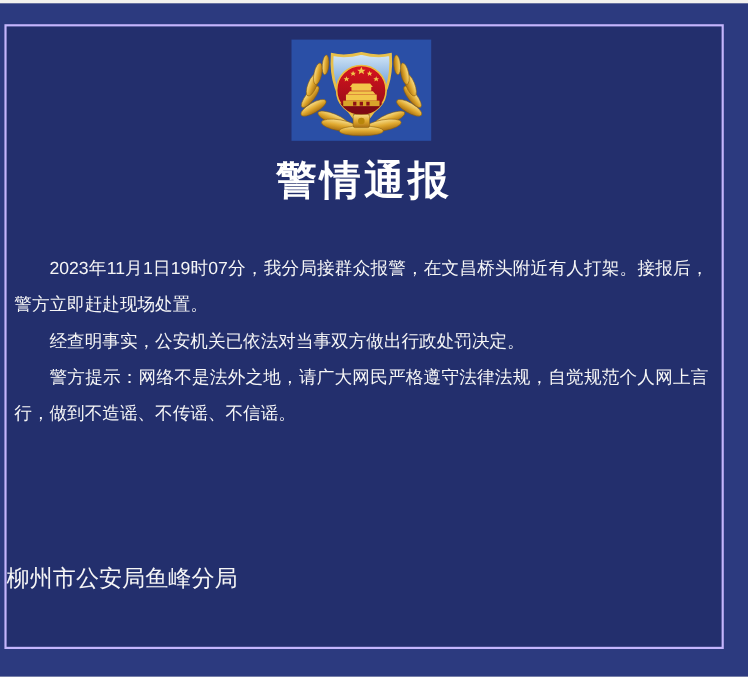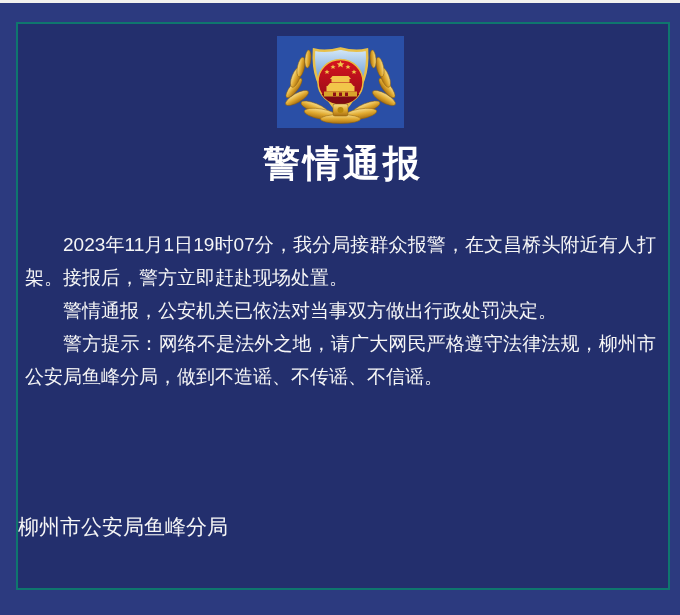--- a/index.html
+++ b/index.html
@@ -8,42 +8,42 @@
     position:relative;
     width:680px;height:615px;
     background:#2c3a7f;
     overflow:hidden;
   }
   .top-strip{
     position:absolute;top:0;left:0;width:680px;height:3px;
     background:#f2f1ee;
   }
   .frame{
-    position:absolute;left:16px;top:22px;width:654px;height:568px;
+    position:absolute;left:4px;top:22px;width:654px;height:568px;
     box-sizing:border-box;
-    border:2px solid #0f766e;
+    border:2px solid #c4b5fd;
     background:#232f6d;
   }
   .badge-wrap{
     position:absolute;top:12px;left:50%;margin-left:-66px;
     width:127px;height:92px;
     background:#2a4fa6;
   }
   .title{
     position:absolute;top:118px;left:0;right:0;
     text-align:center;
     color:#ffffff;
     font-size:37px;font-weight:bold;letter-spacing:3px;
     line-height:44px;
   }
   .body-text{
     position:absolute;top:204px;left:0;right:0;
     padding:0 12px 0 7px;
     color:#f6f6f6;
-    font-size:19px;line-height:33px;
+    font-size:16px;line-height:33px;
     text-align:justify;
   }
   .body-text p{margin:0;text-indent:2em;}
   .signature{
     position:absolute;top:484px;right:10px;left:0;
     text-align:left;
     color:#f6f6f6;
     font-size:21px;line-height:38px;
   }
 </style>
@@ -124,22 +124,22 @@
           <rect x="56" y="68" width="15" height="12" rx="2"></rect>
         </g>
         <circle cx="63.5" cy="74" r="3" fill="#b8860b"></circle>
       </svg>
     </div>
 
     <div class="title">警情通报</div>
 
     <div class="body-text">
       <p>2023年11月1日19时07分，我分局接群众报警，在文昌桥头附近有人打架。接报后，警方立即赶赴现场处置。</p>
-      <p>警情通报，公安机关已依法对当事双方做出行政处罚决定。</p>
-      <p>警方提示：网络不是法外之地，请广大网民严格遵守法律法规，柳州市公安局鱼峰分局，做到不造谣、不传谣、不信谣。</p>
+      <p>经查明事实，公安机关已依法对当事双方做出行政处罚决定。</p>
+      <p>警方提示：网络不是法外之地，请广大网民严格遵守法律法规，自觉规范个人网上言行，做到不造谣、不传谣、不信谣。</p>
     </div>
 
     <div class="signature">
       <div>柳州市公安局鱼峰分局</div>
     </div>
 
   </div>
 </div>
 
 </body></html>

